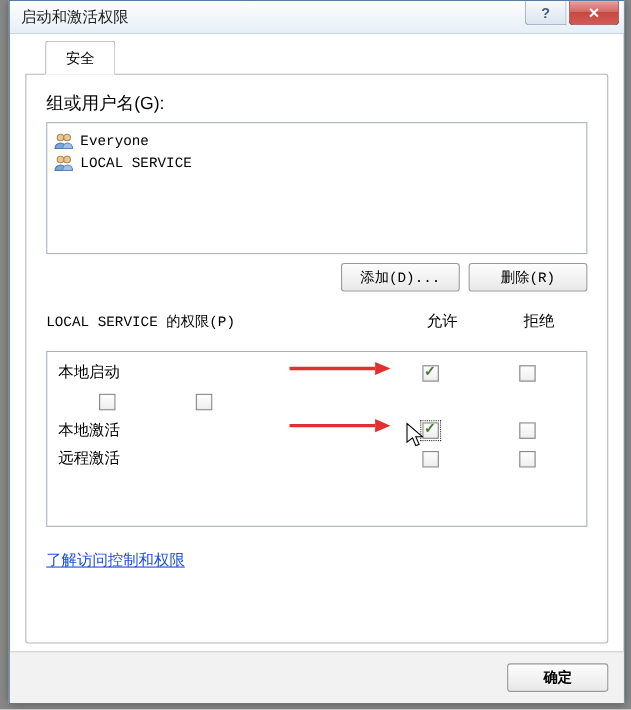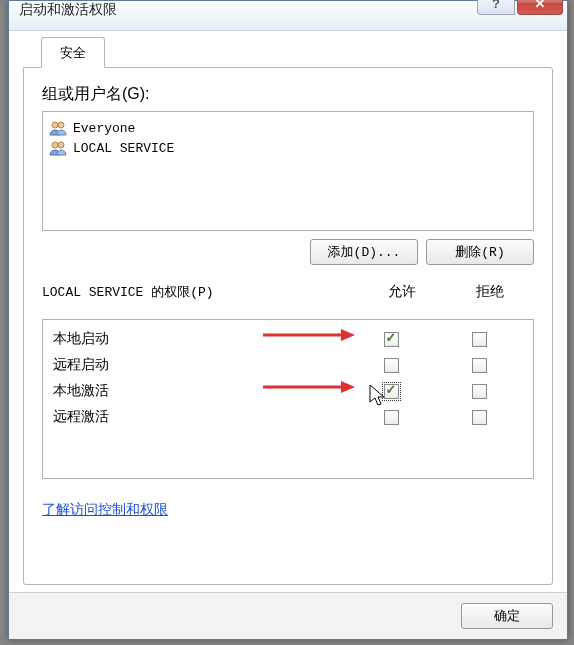--- a/index.html
+++ b/index.html
@@ -20,21 +20,21 @@
     height: 640px;
     background: #fff;
     border: 1px solid #5a7aa0;
     box-shadow: 0 0 8px rgba(0,0,0,0.4);
   }
   .titlebar {
     height: 30px;
     background: linear-gradient(to bottom, #fdfeff, #e6eef7);
     border-bottom: 1px solid #c8d4e3;
     display: flex;
-    align-items: flex-start;
+    align-items: center;
     padding: 0 0 0 10px;
   }
   .titlebar-text {
     flex: 1;
     font-size: 14px;
     color: #222;
   }
   .titlebar-btns {
     display: flex;
     height: 22px;
@@ -198,21 +198,21 @@
   .footer {
     position: absolute;
     bottom: 0; left:0; right:0;
     border-top: 1px solid #d0d0d0;
     background: #f2f2f2;
     padding: 10px 14px;
     display: flex;
     justify-content: flex-end;
     gap: 8px;
   }
-  .footer .winbtn { min-width: 92px; font-family:"Microsoft YaHei","SimSun",sans-serif; font-size:13px;}
+  .footer .winbtn { min-width: 92px; font-family:"Microsoft YaHei","SimSun",sans-serif; font-size:13px;font-weight:bold;}
 </style>
 </head>
 <body>
 
 <div class="window">
 
   <div class="titlebar">
     <span class="titlebar-text">启动和激活权限</span>
     <div class="titlebar-btns">
       <div class="tbtn help">
@@ -270,21 +270,20 @@
             <span class="col">拒绝</span>
           </div>
 
           <div class="permtable" style="position:relative;">
             <div class="permrow">
               <span class="pname">本地启动</span>
               <span class="pcell"><span class="chk checked"></span></span>
               <span class="pcell"><span class="chk"></span></span>
             </div>
             <div class="permrow">
-              <span class="pname">远程启动</span>
               <span class="pcell"><span class="chk"></span></span>
               <span class="pcell"><span class="chk"></span></span>
             </div>
             <div class="permrow">
               <span class="pname">本地激活</span>
               <span class="pcell"><span class="chk checked dotted"></span></span>
               <span class="pcell"><span class="chk"></span></span>
             </div>
             <div class="permrow">
               <span class="pname">远程激活</span>

